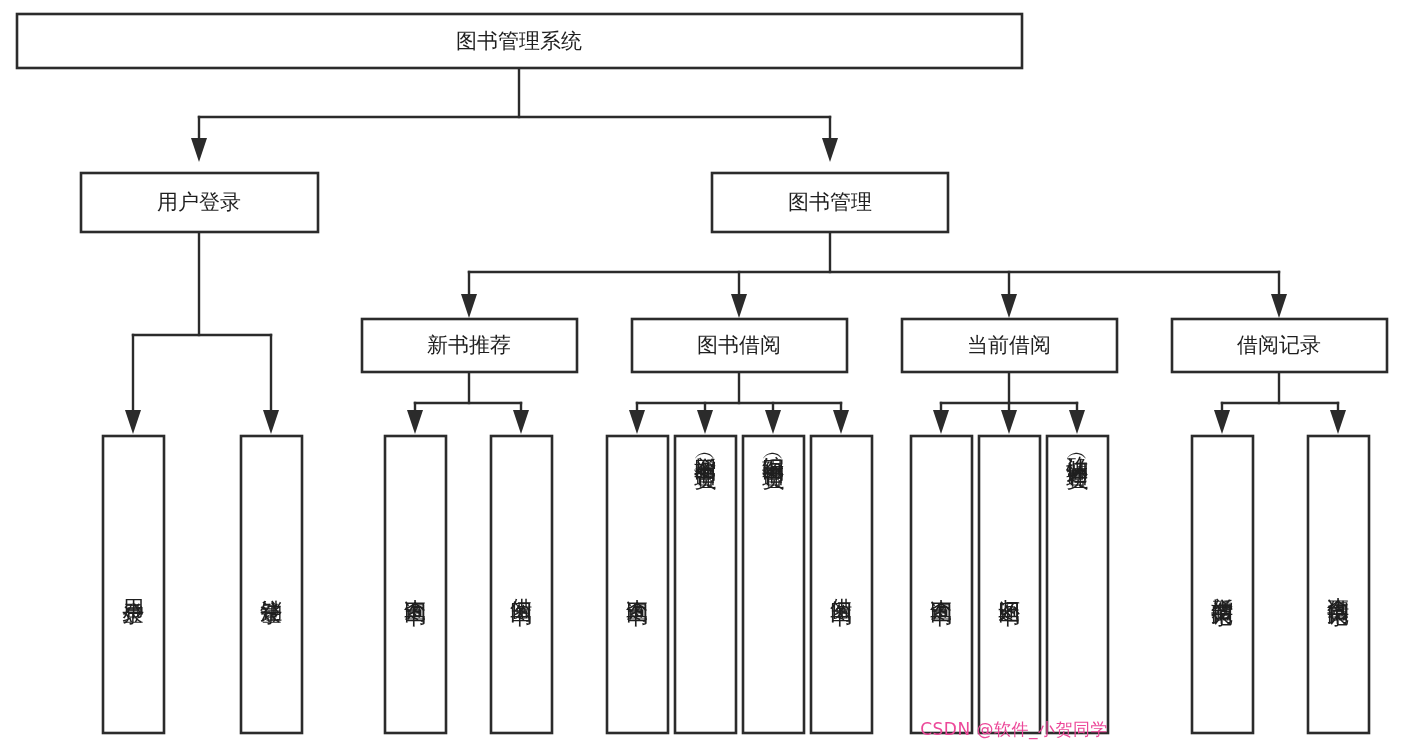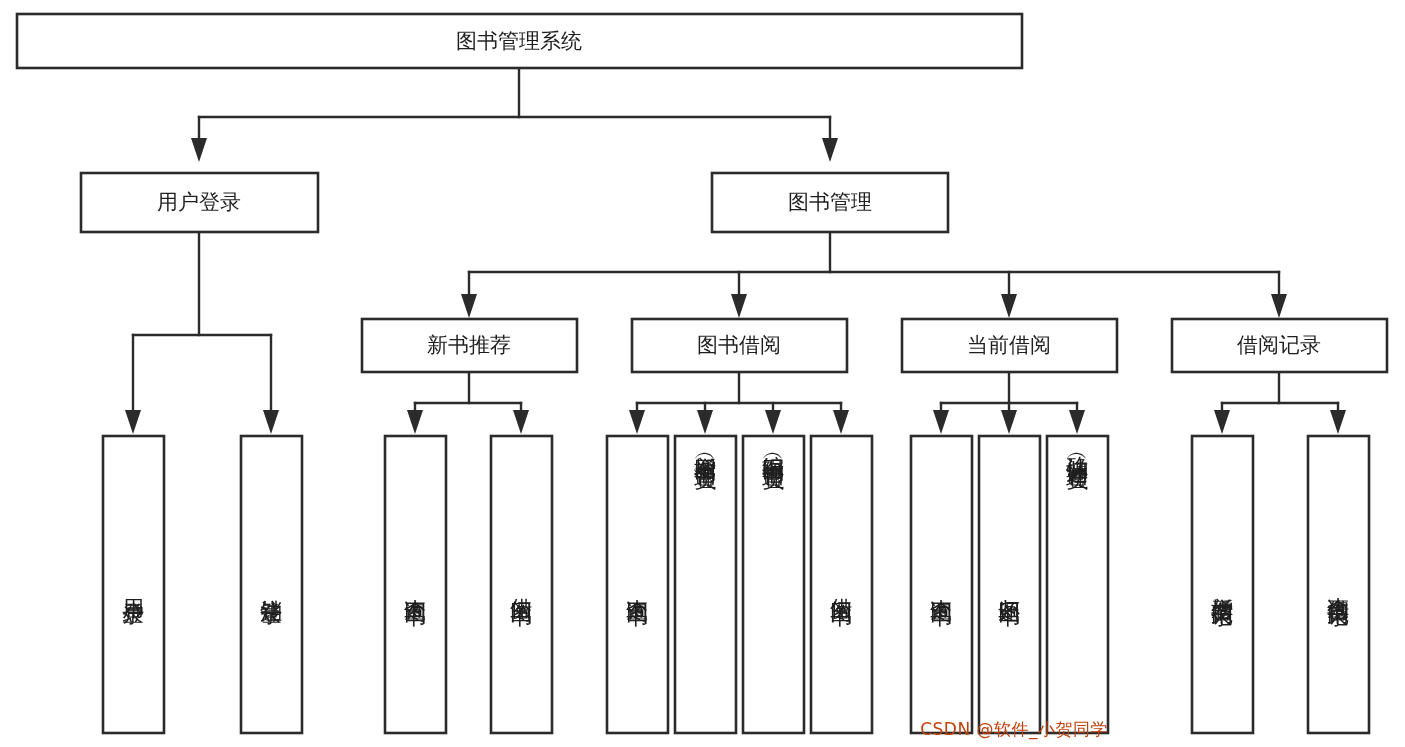--- a/index.html
+++ b/index.html
@@ -66,21 +66,21 @@
     color: #1f1f1f;
     white-space: nowrap;
     text-align: center;
   }
   .watermark {
     position: absolute;
     right: 8px;
     bottom: 6px;
     font-family: "DejaVu Sans", "Liberation Sans", sans-serif;
     font-size: 17px;
-    color: #c2410c;
+    color: #ec4899;
     letter-spacing: 0.5px;
     white-space: nowrap;
   }
 </style>
 </head>
 <body>
 
 <div id="diagram-root">
 
   <svg class="diagram-canvas" viewBox="0 0 1405 747">

